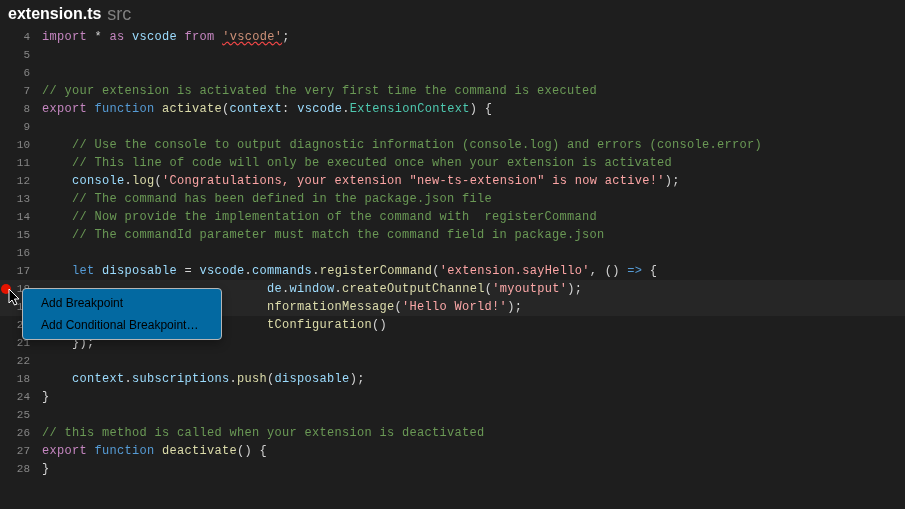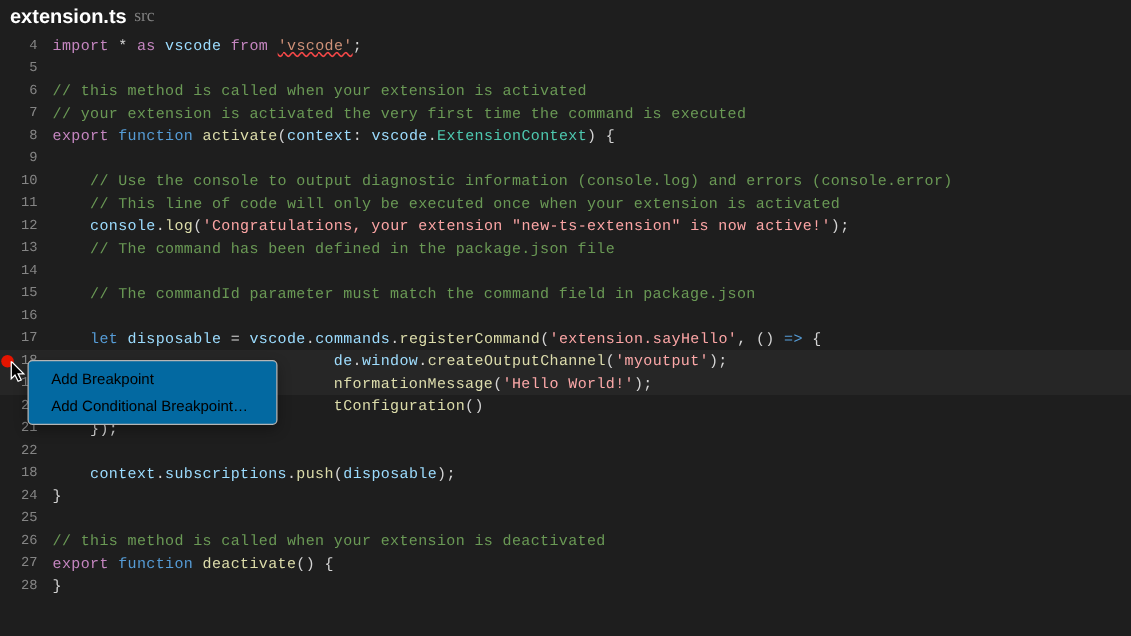--- a/index.html
+++ b/index.html
@@ -22,22 +22,22 @@
   }
   .tab {
     color: #ffffff;
     font-family: -apple-system, 'Segoe UI', sans-serif;
     font-size: 16px;
     font-weight: bold;
     padding: 0 6px 0 0;
   }
   .tab-folder {
     color: #808080;
-    font-family: Liberation Serif, serif;
-    font-size: 14px;
+    font-family: Liberation Sans, sans-serif;
+    font-size: 18px;
     font-weight: normal;
   }
   .editor {
     position: relative;
   }
   .line {
     display: flex;
     height: 18px;
     line-height: 18px;
   }
@@ -121,21 +121,20 @@
 <div class="line">
       <div class="gutter">4</div>
       <div class="code"><span class="tk-keyword">import</span><span class="tk-punc"> * </span><span class="tk-keyword">as</span><span class="tk-punc"> </span><span class="tk-var">vscode</span><span class="tk-punc"> </span><span class="tk-keyword">from</span><span class="tk-punc"> </span><span class="tk-string-u">'vscode'</span><span class="tk-punc">;</span></div>
     </div>
     <div class="line">
       <div class="gutter">5</div>
       <div class="code"></div>
     </div>
     <div class="line">
       <div class="gutter">6</div>
-      <div class="code"><span class="tk-comment">// this method is called when your extension is activated</span></div>
     </div>
     <div class="line">
       <div class="gutter">7</div>
       <div class="code"><span class="tk-comment">// your extension is activated the very first time the command is executed</span></div>
     </div>
     <div class="line">
       <div class="gutter">8</div>
       <div class="code"><span class="tk-keyword">export</span><span class="tk-punc"> </span><span class="tk-keyword2">function</span><span class="tk-punc"> </span><span class="tk-func">activate</span><span class="tk-punc">(</span><span class="tk-var">context</span><span class="tk-punc">: </span><span class="tk-var">vscode</span><span class="tk-punc">.</span><span class="tk-type">ExtensionContext</span><span class="tk-punc">) {</span></div>
     </div>
     <div class="line">
@@ -153,20 +152,21 @@
     <div class="line">
       <div class="gutter">12</div>
       <div class="code"><span class="tk-punc">    </span><span class="tk-var">console</span><span class="tk-punc">.</span><span class="tk-func">log</span><span class="tk-punc">(</span><span class="tk-string">'Congratulations, your extension "new-ts-extension" is now active!'</span><span class="tk-punc">);</span></div>
     </div>
     <div class="line">
       <div class="gutter">13</div>
       <div class="code"><span class="tk-punc">    </span><span class="tk-comment">// The command has been defined in the package.json file</span></div>
     </div>
     <div class="line">
       <div class="gutter">14</div>
+      <div class="code"><span class="tk-punc">    </span><span class="tk-comment">// Now provide the implementation of the command with  registerCommand</span></div>
     </div>
     <div class="line">
       <div class="gutter">15</div>
       <div class="code"><span class="tk-punc">    </span><span class="tk-comment">// The commandId parameter must match the command field in package.json</span></div>
     </div>
     <div class="line">
       <div class="gutter">16</div>
       <div class="code"></div>
     </div>
     <div class="line">

